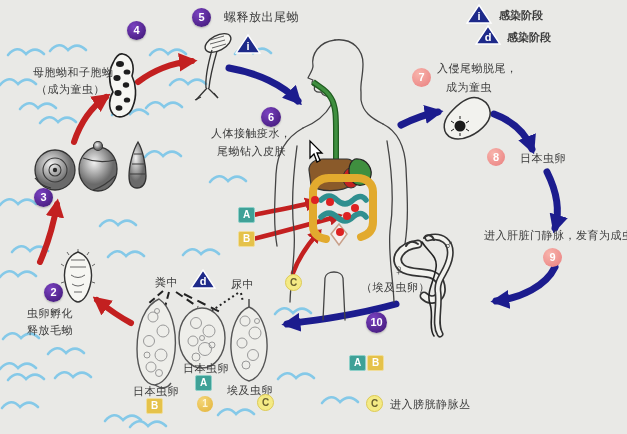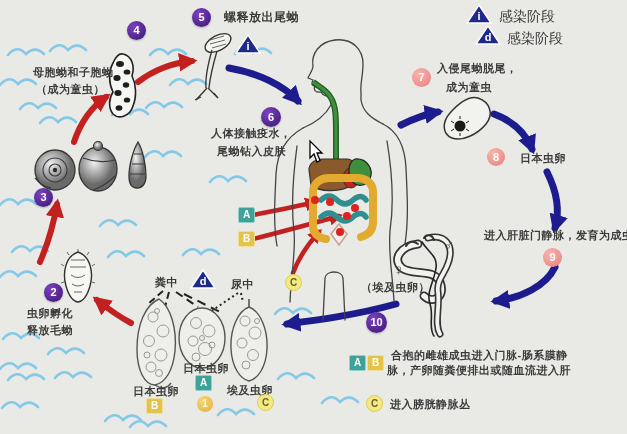--- a/index.html
+++ b/index.html
@@ -1,29 +1,29 @@
 <!DOCTYPE html>
 <html><head>
 <meta charset="utf-8">
 <style>
   html,body{margin:0;padding:0}
   #stage{position:relative;width:627px;height:434px;background:#e9e9e6;overflow:hidden;
          font-family:"Liberation Sans",sans-serif}
-  .lbl{position:absolute;font-weight:bold;font-size:11px;color:#3b3b3b;white-space:nowrap;
+  .lbl{position:absolute;font-weight:normal;font-size:11px;color:#3b3b3b;white-space:nowrap;
        letter-spacing:.5px;line-height:13px}
   .circ{position:absolute;border-radius:50%;color:#fff;font-weight:bold;text-align:center}
   .purple{background:radial-gradient(circle at 35% 30%,#7a42c0,#3c1472);box-shadow:0 1px 2px rgba(0,0,0,.25)}
   .pink{background:radial-gradient(circle at 35% 30%,#f8b4ac,#e97e7e)}
   .gold{background:radial-gradient(circle at 35% 30%,#f4d679,#e2b237);color:#fff6d8}
   .paleyellow{background:#f4ea84;color:#6a6130;border:1px solid #ddca55;box-sizing:border-box}
   .badge{position:absolute;width:15px;height:14px;font-weight:bold;font-size:10px;color:#fff;
          text-align:center;line-height:14px;border-radius:2px;box-sizing:content-box}
   .teal{background:#3fa197;border:1px solid #8fd0c9}
   .yellowb{background:#e5c24a;border:1px solid #f0dd9a}
-  .tri-label{position:absolute;font-weight:normal;font-size:14px;color:#3b3b3b;white-space:nowrap}
+  .tri-label{position:absolute;font-weight:bold;font-size:11px;color:#3b3b3b;white-space:nowrap}
   svg{position:absolute;overflow:visible}
   .sketch{stroke:#444;fill:none;stroke-width:1.3;stroke-linecap:round;stroke-linejoin:round}
 </style>
 </head>
 <body>
 
 <div id="stage">
 
   <svg width="627" height="434" viewBox="0 0 627 434">
     <defs>
@@ -314,19 +314,17 @@
 
   <div class="lbl" style="left:227px;top:384px">埃及虫卵</div>
   <div class="circ paleyellow" style="left:257px;top:394px;width:17px;height:17px;line-height:15px;font-size:10px;font-weight:bold">C</div>
 
   <div class="badge teal" style="left:238px;top:207px">A</div>
   <div class="badge yellowb" style="left:238px;top:231px">B</div>
   <div class="circ paleyellow" style="left:285px;top:274px;width:17px;height:17px;line-height:15px;font-size:10px;font-weight:bold">C</div>
 
   <div class="badge teal" style="left:349px;top:355px">A</div>
   <div class="badge yellowb" style="left:367px;top:355px">B</div>
-  <div class="lbl" style="left:391px;top:349px">合抱的雌雄成虫进入门脉-肠系膜静</div>
-  <div class="lbl" style="left:387px;top:364px">脉，产卵随粪便排出或随血流进入肝</div>
 
   <div class="circ paleyellow" style="left:366px;top:395px;width:17px;height:17px;line-height:15px;font-size:10px;font-weight:bold">C</div>
   <div class="lbl" style="left:390px;top:398px">进入膀胱静脉丛</div>
 
 </div>
 
 </body></html>

